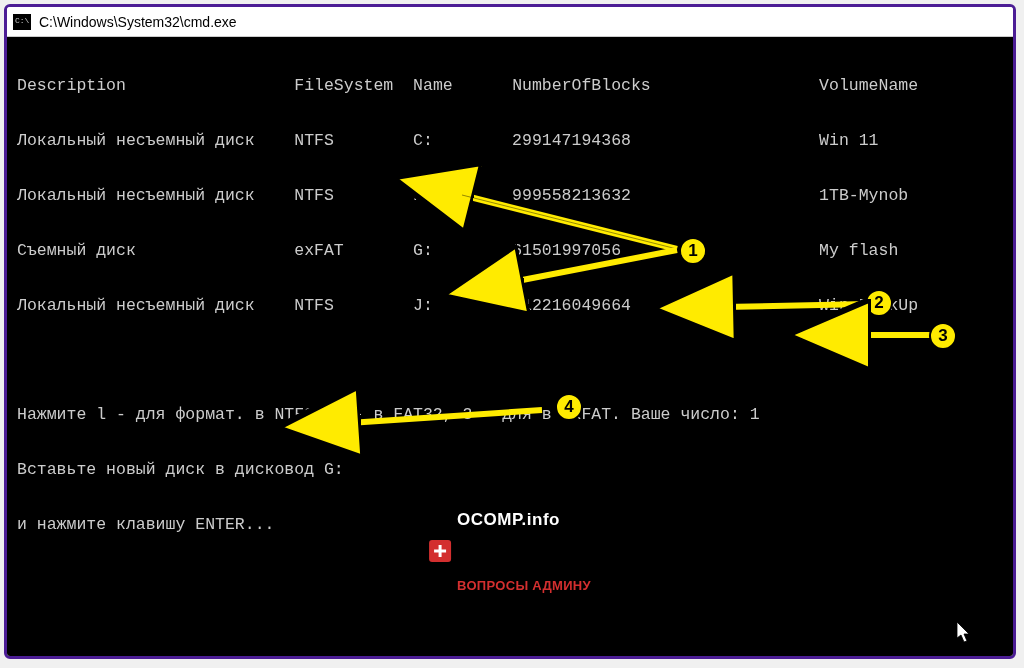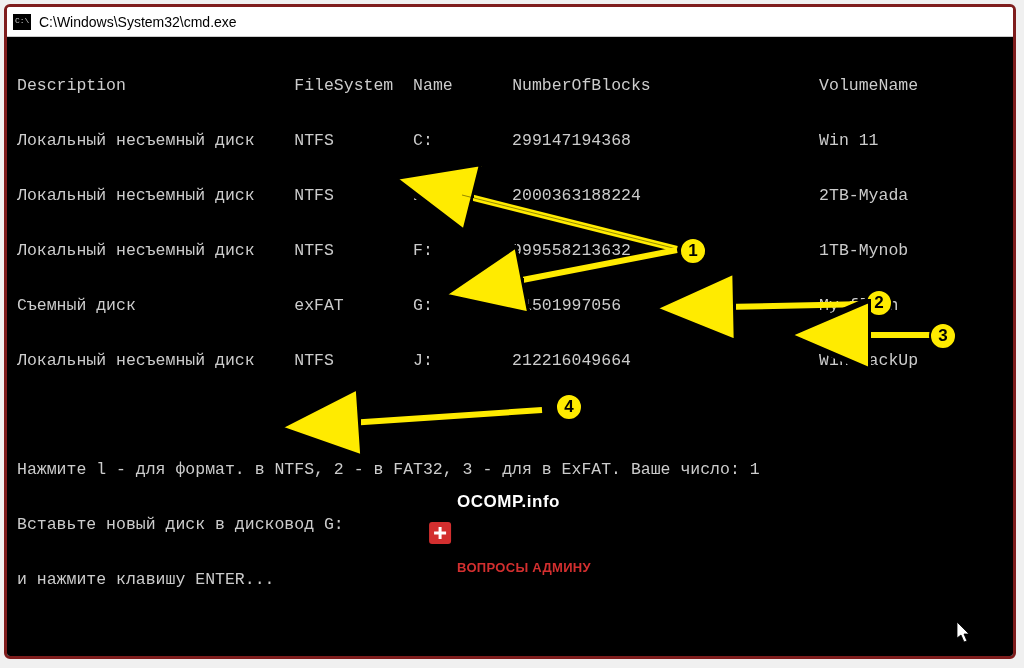--- a/index.html
+++ b/index.html
@@ -9,21 +9,21 @@
       background: #f0f0f0;
       position: relative;
       font-family: Consolas, 'Courier New', monospace;
     }
     .outer-frame {
       position: absolute;
       top: 4px;
       left: 4px;
       width: 1012px;
       height: 655px;
-      border: 3px solid #7f1d1d;
+      border: 3px solid #4c1d95;
       border-radius: 6px;
       background: #fff;
       overflow: hidden;
     }
     .titlebar {
       height: 30px;
       background: #fff;
       border-bottom: 1px solid #ccc;
       display: flex;
       align-items: center;
@@ -88,21 +88,21 @@
       overflow: visible;
     }
     .mouse-cursor {
       position: absolute;
       width: 16px;
       height: 22px;
       color: #fff;
     }
     .watermark {
       position: absolute;
-      bottom: 32px;
+      bottom: 14px;
       left: 50%;
       transform: translateX(-50%);
       display: flex;
       align-items: center;
       gap: 6px;
       font-family: Arial, sans-serif;
     }
     .wm-icon {
       width: 22px;
       height: 22px;
@@ -145,21 +145,20 @@
 
 <div class="outer-frame">
   <div class="titlebar">
     <span class="titlebar-icon"></span>
     <span class="titlebar-text">C:\Windows\System32\cmd.exe</span>
   </div>
 
   <div class="terminal">
 <div class="term-line"><span>Description</span>                 <span>FileSystem</span>  <span>Name</span>      <span>NumberOfBlocks</span>                 <span>VolumeName</span></div>
 <div class="term-line"><span>Локальный несъемный диск</span>    <span>NTFS</span>        <span>C:</span>        <span>299147194368</span>                   <span>Win 11</span></div>
-<div class="term-line"><span>Локальный несъемный диск</span>    <span>NTFS</span>        <span>D:</span>        <span>2000363188224</span>                  <span>2TB-Myada</span></div>
 <div class="term-line"><span>Локальный несъемный диск</span>    <span>NTFS</span>        <span>F:</span>        <span>999558213632</span>                   <span>1TB-Mynob</span></div>
 <div class="term-line"><span>Съемный диск</span>                <span>exFAT</span>       <span>G:</span>        <span>61501997056</span>                    <span>My flash</span></div>
 <div class="term-line"><span>Локальный несъемный диск</span>    <span>NTFS</span>        <span>J:</span>        <span>212216049664</span>                   <span>Win-BackUp</span></div>
 <div class="term-line"> </div>
 <div class="term-line"><span>Нажмите l - для формат. в NTFS, 2 - в FAT32, 3 - для в ExFAT. Ваше число: </span><span>1</span></div>
 <div class="term-line">Вставьте новый диск в дисковод G:</div>
 <div class="term-line">и нажмите клавишу ENTER...</div>
 
 
 

